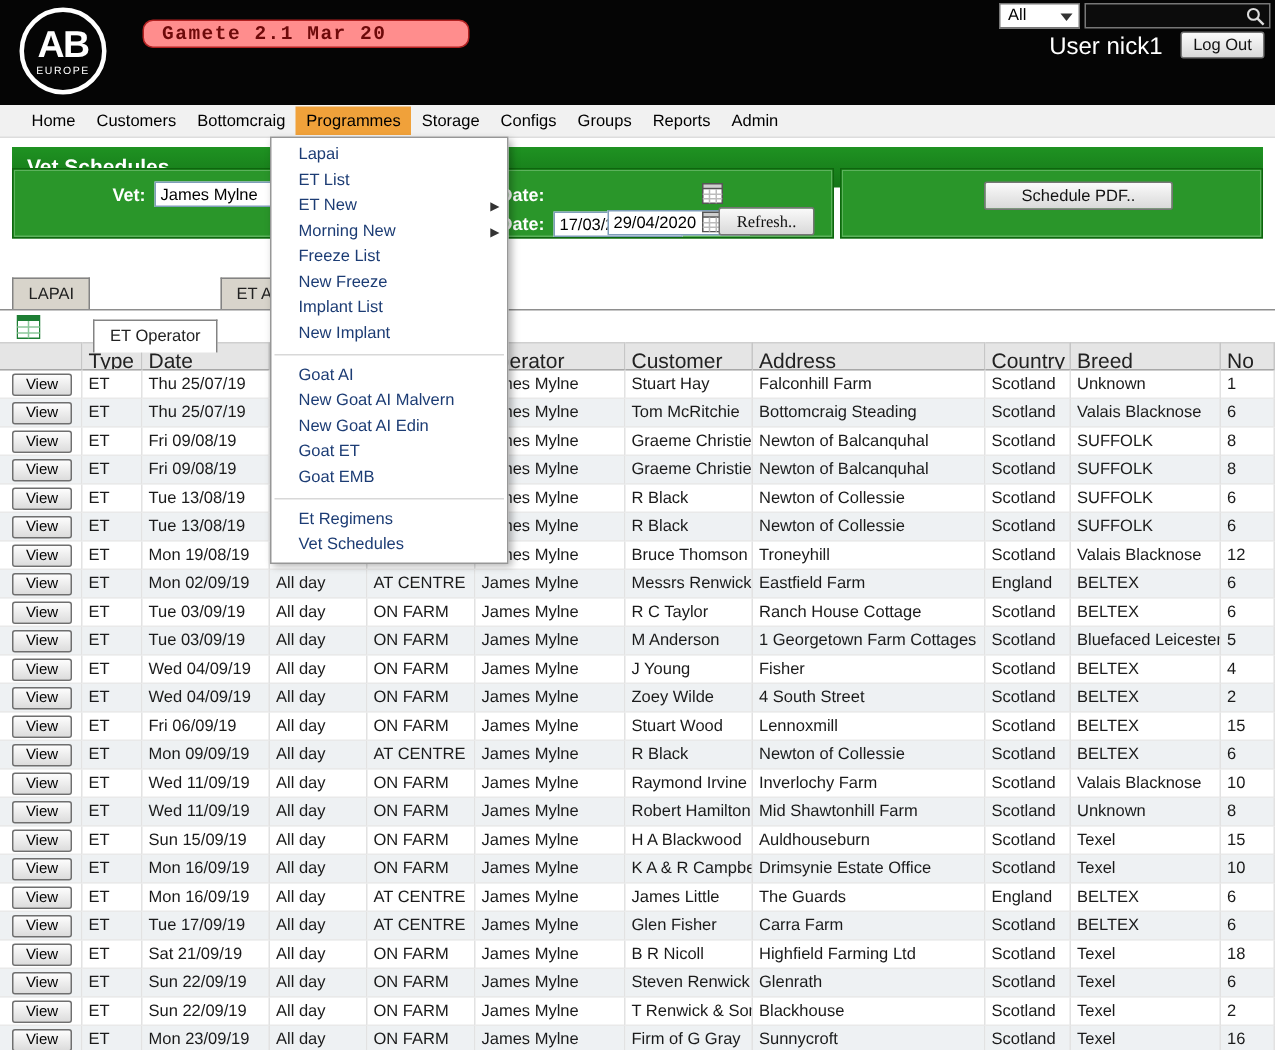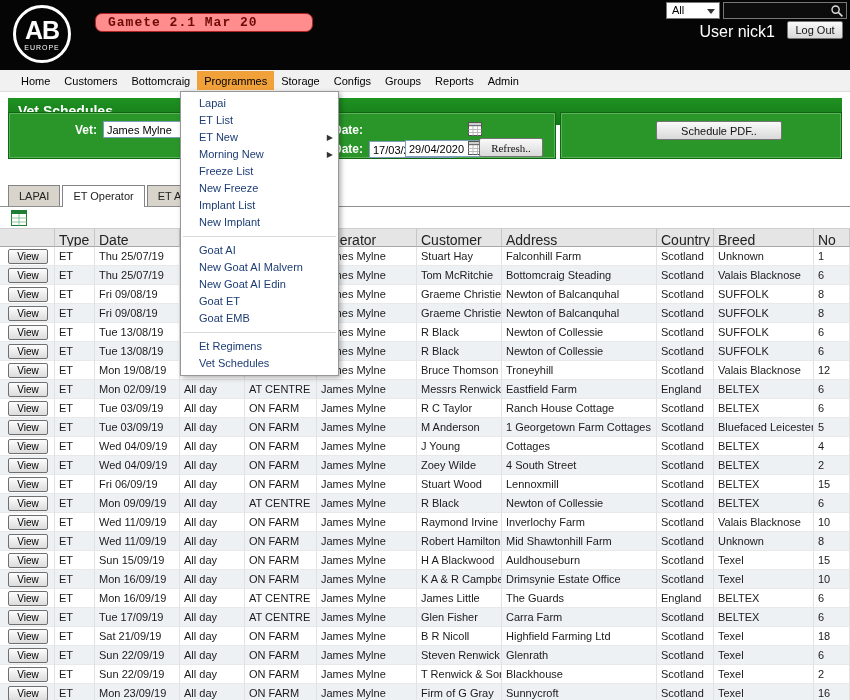--- a/index.html
+++ b/index.html
@@ -47,21 +47,21 @@
   .gpanel.left  { left:8px;  width:548px; }
   .gpanel.right { left:560px; width:282px; }
   .glabel { position:absolute; color:#fff; font-weight:bold; font-size:12px; }
   .ginput { position:absolute; height:17px; border:1px solid #7f9db9; background:#fff;
             font-size:11px; padding:1px 3px; font-family:"Liberation Sans",sans-serif; }
 
   
   .tabs { position:absolute; left:8px; top:185px; height:22px; display:flex; z-index:2; }
   .tab { padding:4px 10px 3px; background:#d8d4cb; border:1px solid #838383; border-bottom:none;
          margin-right:2px; font-size:11px; color:#222; cursor:pointer; height:21px; }
-  .tab.selected { background:#fff; height:22px; z-index:5; position:relative; }
+  .tab.selected { background:#fff; height:22px; z-index:5; position:relative;margin-top:28px; }
   .content-top-line { position:absolute; left:0; top:206px; width:850px; border-top:1px solid #8e8e8e; z-index:1; }
 
   .xls-icon { position:absolute; left:11px; top:210px; width:16px; height:16px; cursor:pointer; }
 
   
   .table-wrap { position:absolute; left:0; top:228px; width:850px; }
   .grid-row { display:grid; grid-template-columns:55px 40px 85px 65px 72px 100px 85px 155px 57px 100px 36px; }
   .th { background:#e5e5e5; border-right:1px solid #c6c6c6; border-top:1px solid #cfcfcf;
         border-bottom:1px solid #a8a8a8; height:19px; padding:3px 4px; font-size:14px; color:#222;
         white-space:nowrap; overflow:hidden; }
@@ -322,21 +322,21 @@
         <div class="td">5</div>
       </div>
       <div class="tr grid-row">
         <div class="td"><button class="view-btn">View</button></div>
         <div class="td">ET</div>
         <div class="td">Wed 04/09/19</div>
         <div class="td">All day</div>
         <div class="td">ON FARM</div>
         <div class="td">James Mylne</div>
         <div class="td">J Young</div>
-        <div class="td">Cottages</div>
+        <div class="td">Fisher</div>
         <div class="td">Scotland</div>
         <div class="td">BELTEX</div>
         <div class="td">4</div>
       </div>
       <div class="tr grid-row alt">
         <div class="td"><button class="view-btn">View</button></div>
         <div class="td">ET</div>
         <div class="td">Wed 04/09/19</div>
         <div class="td">All day</div>
         <div class="td">ON FARM</div>

